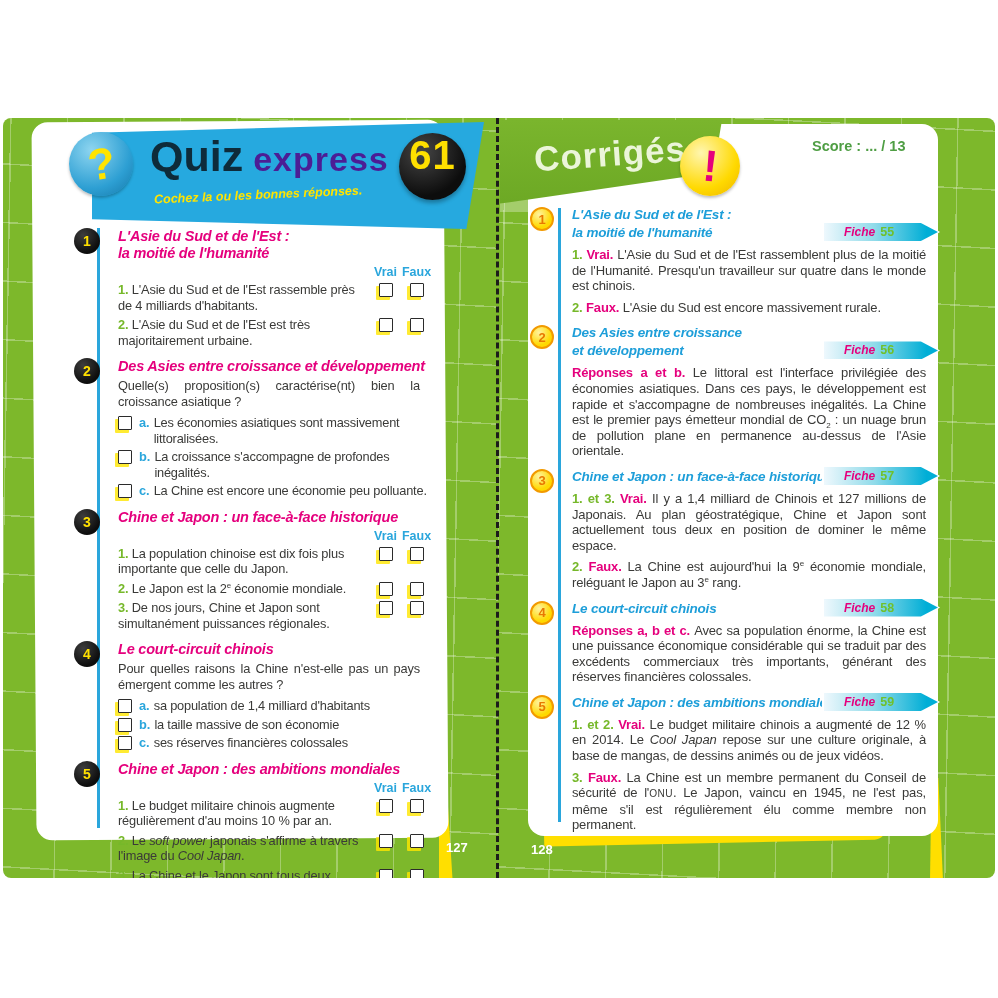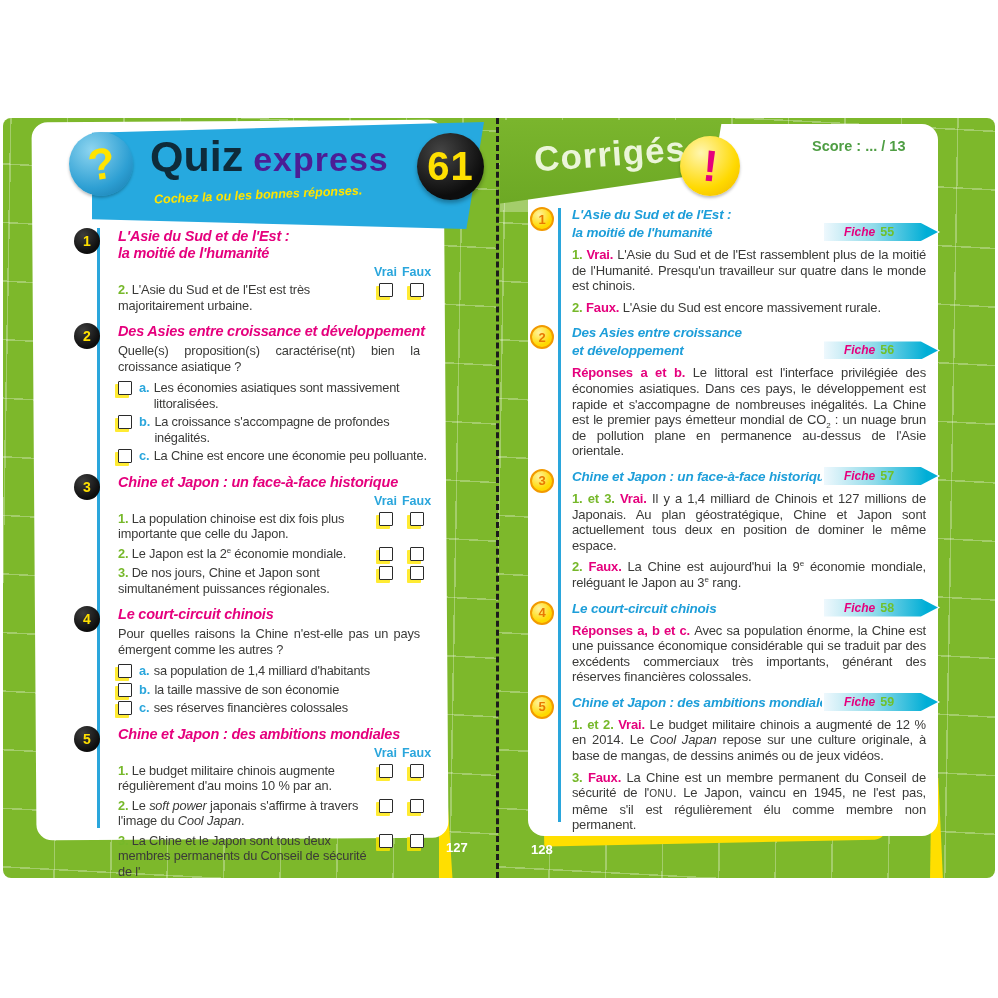--- a/index.html
+++ b/index.html
@@ -36,23 +36,23 @@
     clip-path:polygon(0 10%,100% 0,95.5% 100%,0 91%);z-index:3;}
   .quiz-title{position:absolute;left:58px;top:10px;white-space:nowrap;}
   .quiz-title .t-main{font-size:43px;font-weight:bold;color:#0e2b3a;letter-spacing:0px;}
   .quiz-title .t-accent{font-size:34px;font-weight:bold;color:#4c1d95;margin-left:10px;letter-spacing:1px;}
   .quiz-sub{position:absolute;left:62px;top:66px;color:#ffe400;font-size:12.5px;font-weight:bold;
     font-style:italic;transform:rotate(-2.5deg);white-space:nowrap;}
   .q-mark-circle{position:absolute;left:66px;top:14px;width:64px;height:64px;border-radius:50%;z-index:4;
     background:radial-gradient(circle at 35% 28%, #8ed5f0, #2d9fd3 62%, #1677a8);
     display:flex;align-items:center;justify-content:center;box-shadow:0 2px 3px rgba(0,0,0,.25);}
   .q-mark-circle span{color:#ffe400;font-size:44px;font-weight:bold;transform:rotate(-8deg);line-height:1;}
-  .quiz-num-circle{position:absolute;left:414px;top:15px;width:67px;height:67px;border-radius:50%;z-index:4;
+  .quiz-num-circle{position:absolute;left:396px;top:15px;width:67px;height:67px;border-radius:50%;z-index:4;
     background:radial-gradient(circle at 35% 28%, #454545, #0d0d0d 68%);
-    display:flex;align-items:center;justify-content:center;box-shadow:0 3px 4px rgba(0,0,0,.3);}
+    display:flex;align-items:flex-start;justify-content:center;box-shadow:0 3px 4px rgba(0,0,0,.3);}
   .quiz-num-circle span{color:#ffe000;font-size:40px;font-weight:bold;letter-spacing:1px;}
 
   
   .corr-band{position:absolute;left:2px;top:2px;width:222px;height:88px;z-index:4;
     background:linear-gradient(180deg,#7ab52d,#6ca824);clip-path:polygon(0 0,100% 0,96% 60%,0 95%);}
   .corr-band-light{position:absolute;left:2px;top:56px;width:130px;height:38px;z-index:3;
     background:rgba(255,255,255,.30);clip-path:polygon(0 14%,100% 45%,88% 100%,0 100%);}
   .corr-title{position:absolute;left:36px;top:16px;z-index:5;color:#ebf5d9;font-size:35px;font-weight:bold;
     letter-spacing:1px;transform:rotate(-4deg);white-space:nowrap;}
   .excl-circle{position:absolute;left:182px;top:18px;width:60px;height:60px;border-radius:50%;z-index:6;
@@ -143,20 +143,29 @@
     <div class="vline vline-left"></div>
     <div class="quiz-content" id="quiz-questions">
         <div class="q-block">
           <span class="q-num">1</span>
           <h3 class="q-title">L'Asie du Sud et de l'Est :<br>la moitié de l'humanité</h3>
           <div class="vf-head">
             <span>Vrai</span>
             <span>Faux</span>
           </div>
           <div class="vf-item">
+            <div class="vf-text"><span class="sg-n">1. </span><span>L'Asie du Sud et de l'Est rassemble près de 4 milliards d'habitants.</span></div>
+            <span class="cb-cell">
+              <span class="cb"></span>
+            </span>
+            <span class="cb-cell">
+              <span class="cb"></span>
+            </span>
+          </div>
+          <div class="vf-item">
             <div class="vf-text"><span class="sg-n">2. </span><span>L'Asie du Sud et de l'Est est très majoritairement urbaine.</span></div>
             <span class="cb-cell">
               <span class="cb"></span>
             </span>
             <span class="cb-cell">
               <span class="cb"></span>
             </span>
           </div>
         </div>
         <div class="q-block">

